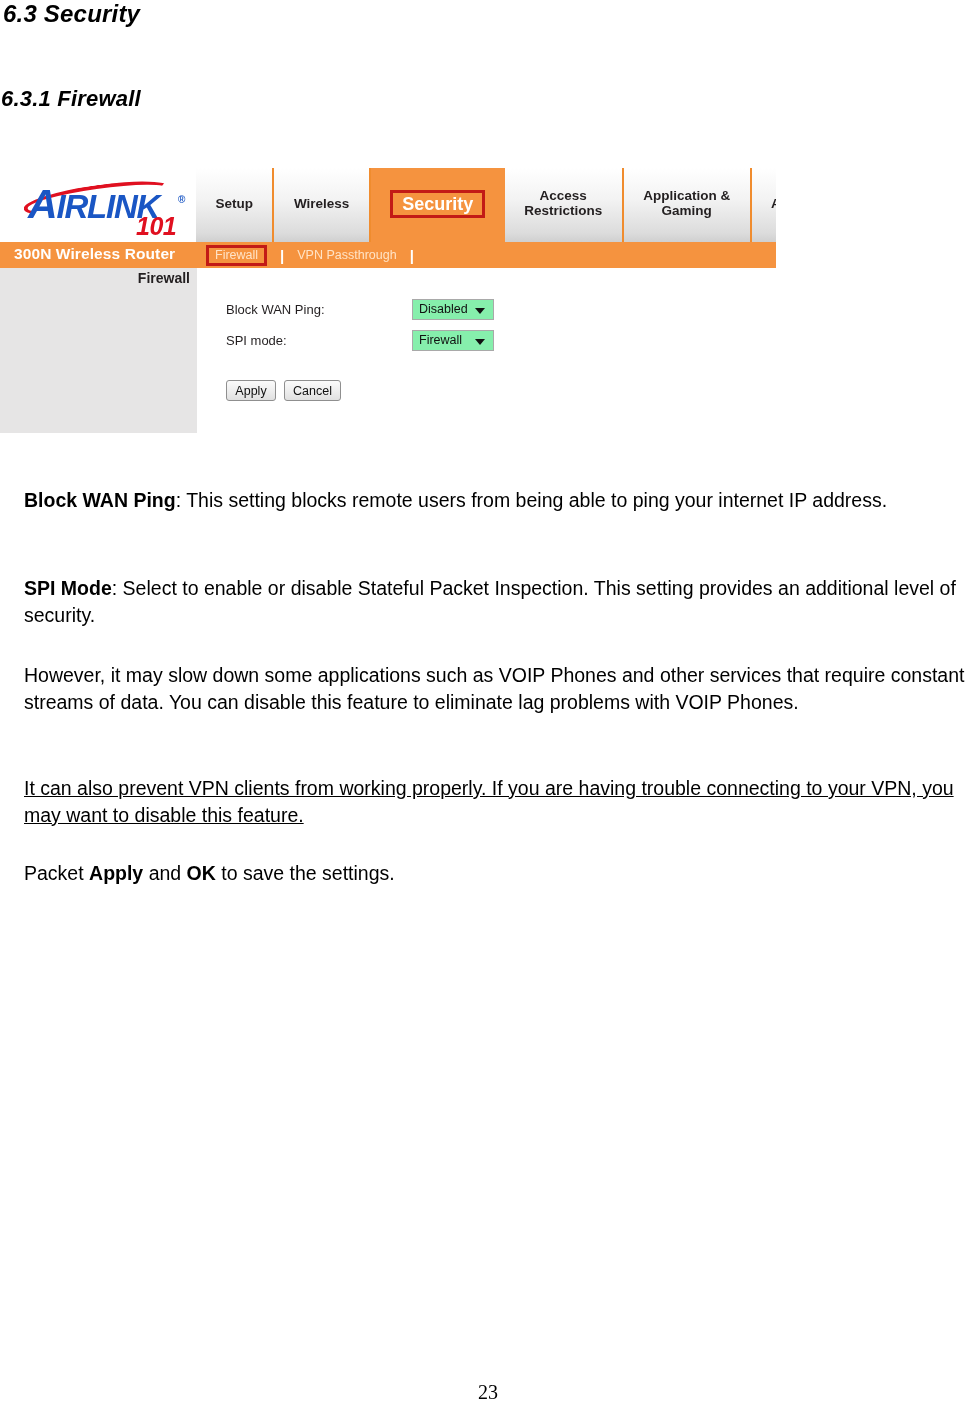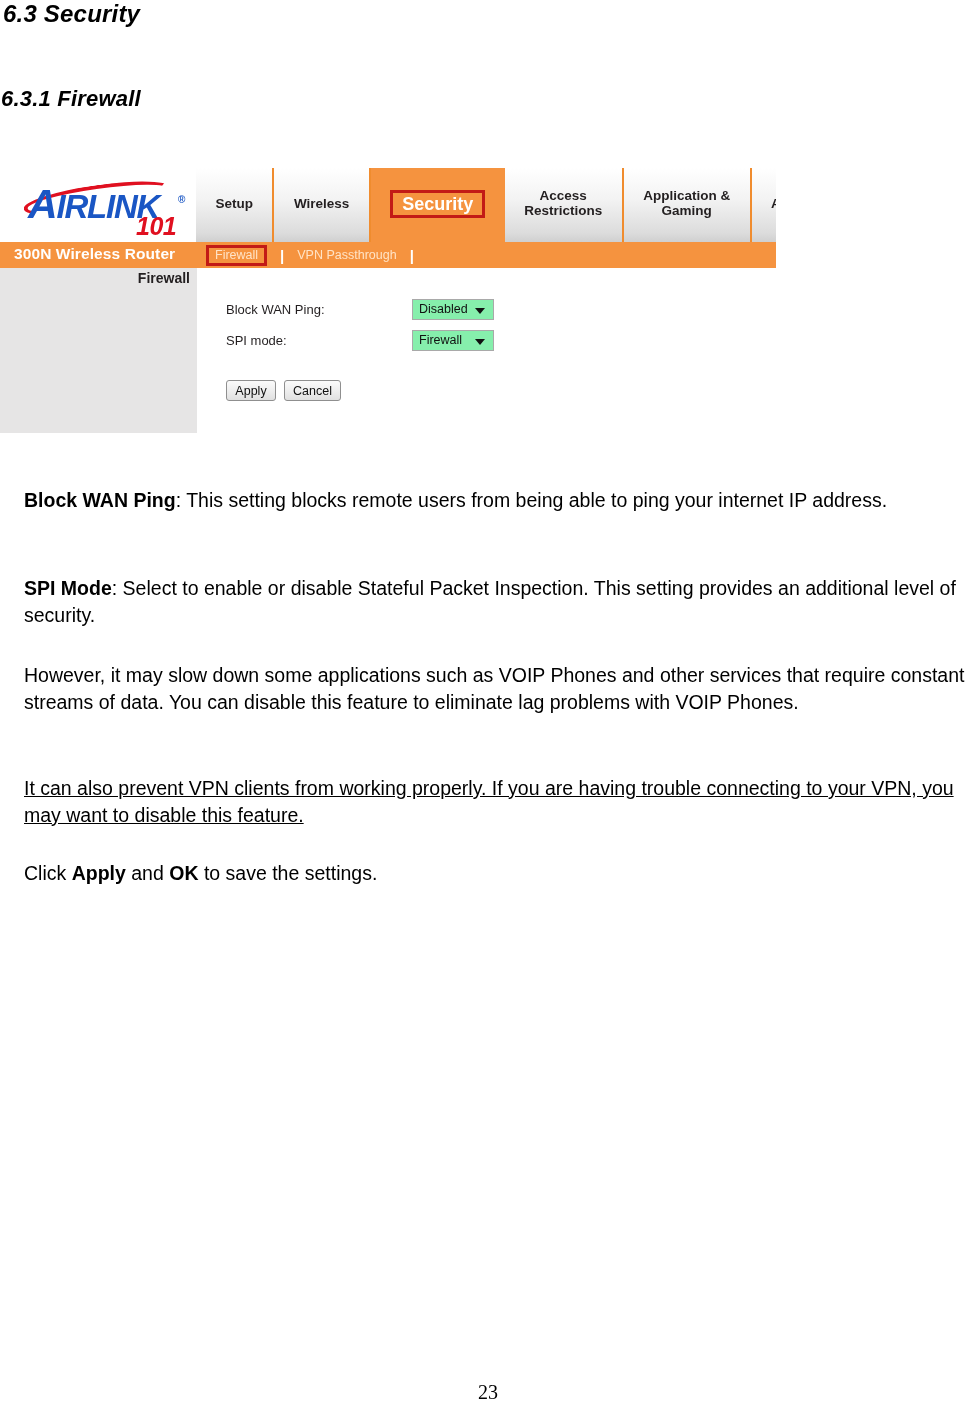--- a/index.html
+++ b/index.html
@@ -418,15 +418,15 @@
 </div>
 
 <div class="copy p1"><b>Block WAN Ping</b><span>:  This setting blocks remote users from being able to ping your internet IP address.</span></div>
 
 <div class="copy p2"><b>SPI Mode</b><span>: Select to enable or disable Stateful Packet Inspection.  This setting provides an additional level of security.</span></div>
 
 <div class="copy p3">However, it may slow down some applications such as VOIP Phones and other services that require constant streams of data.  You can disable this feature to eliminate lag problems with VOIP Phones.</div>
 
 <div class="copy p4">It can also prevent VPN clients from working properly.  If you are having trouble connecting to your VPN, you may want to disable this feature.</div>
 
-<div class="copy p5"><span>Click </span><b>Apply</b><span> and </span><b>OK</b><span> to save the settings.</span></div>
+<div class="copy p5"><span>Packet </span><b>Apply</b><span> and </span><b>OK</b><span> to save the settings.</span></div>
 
 <div class="page-num">23</div>
 
 </body></html>

